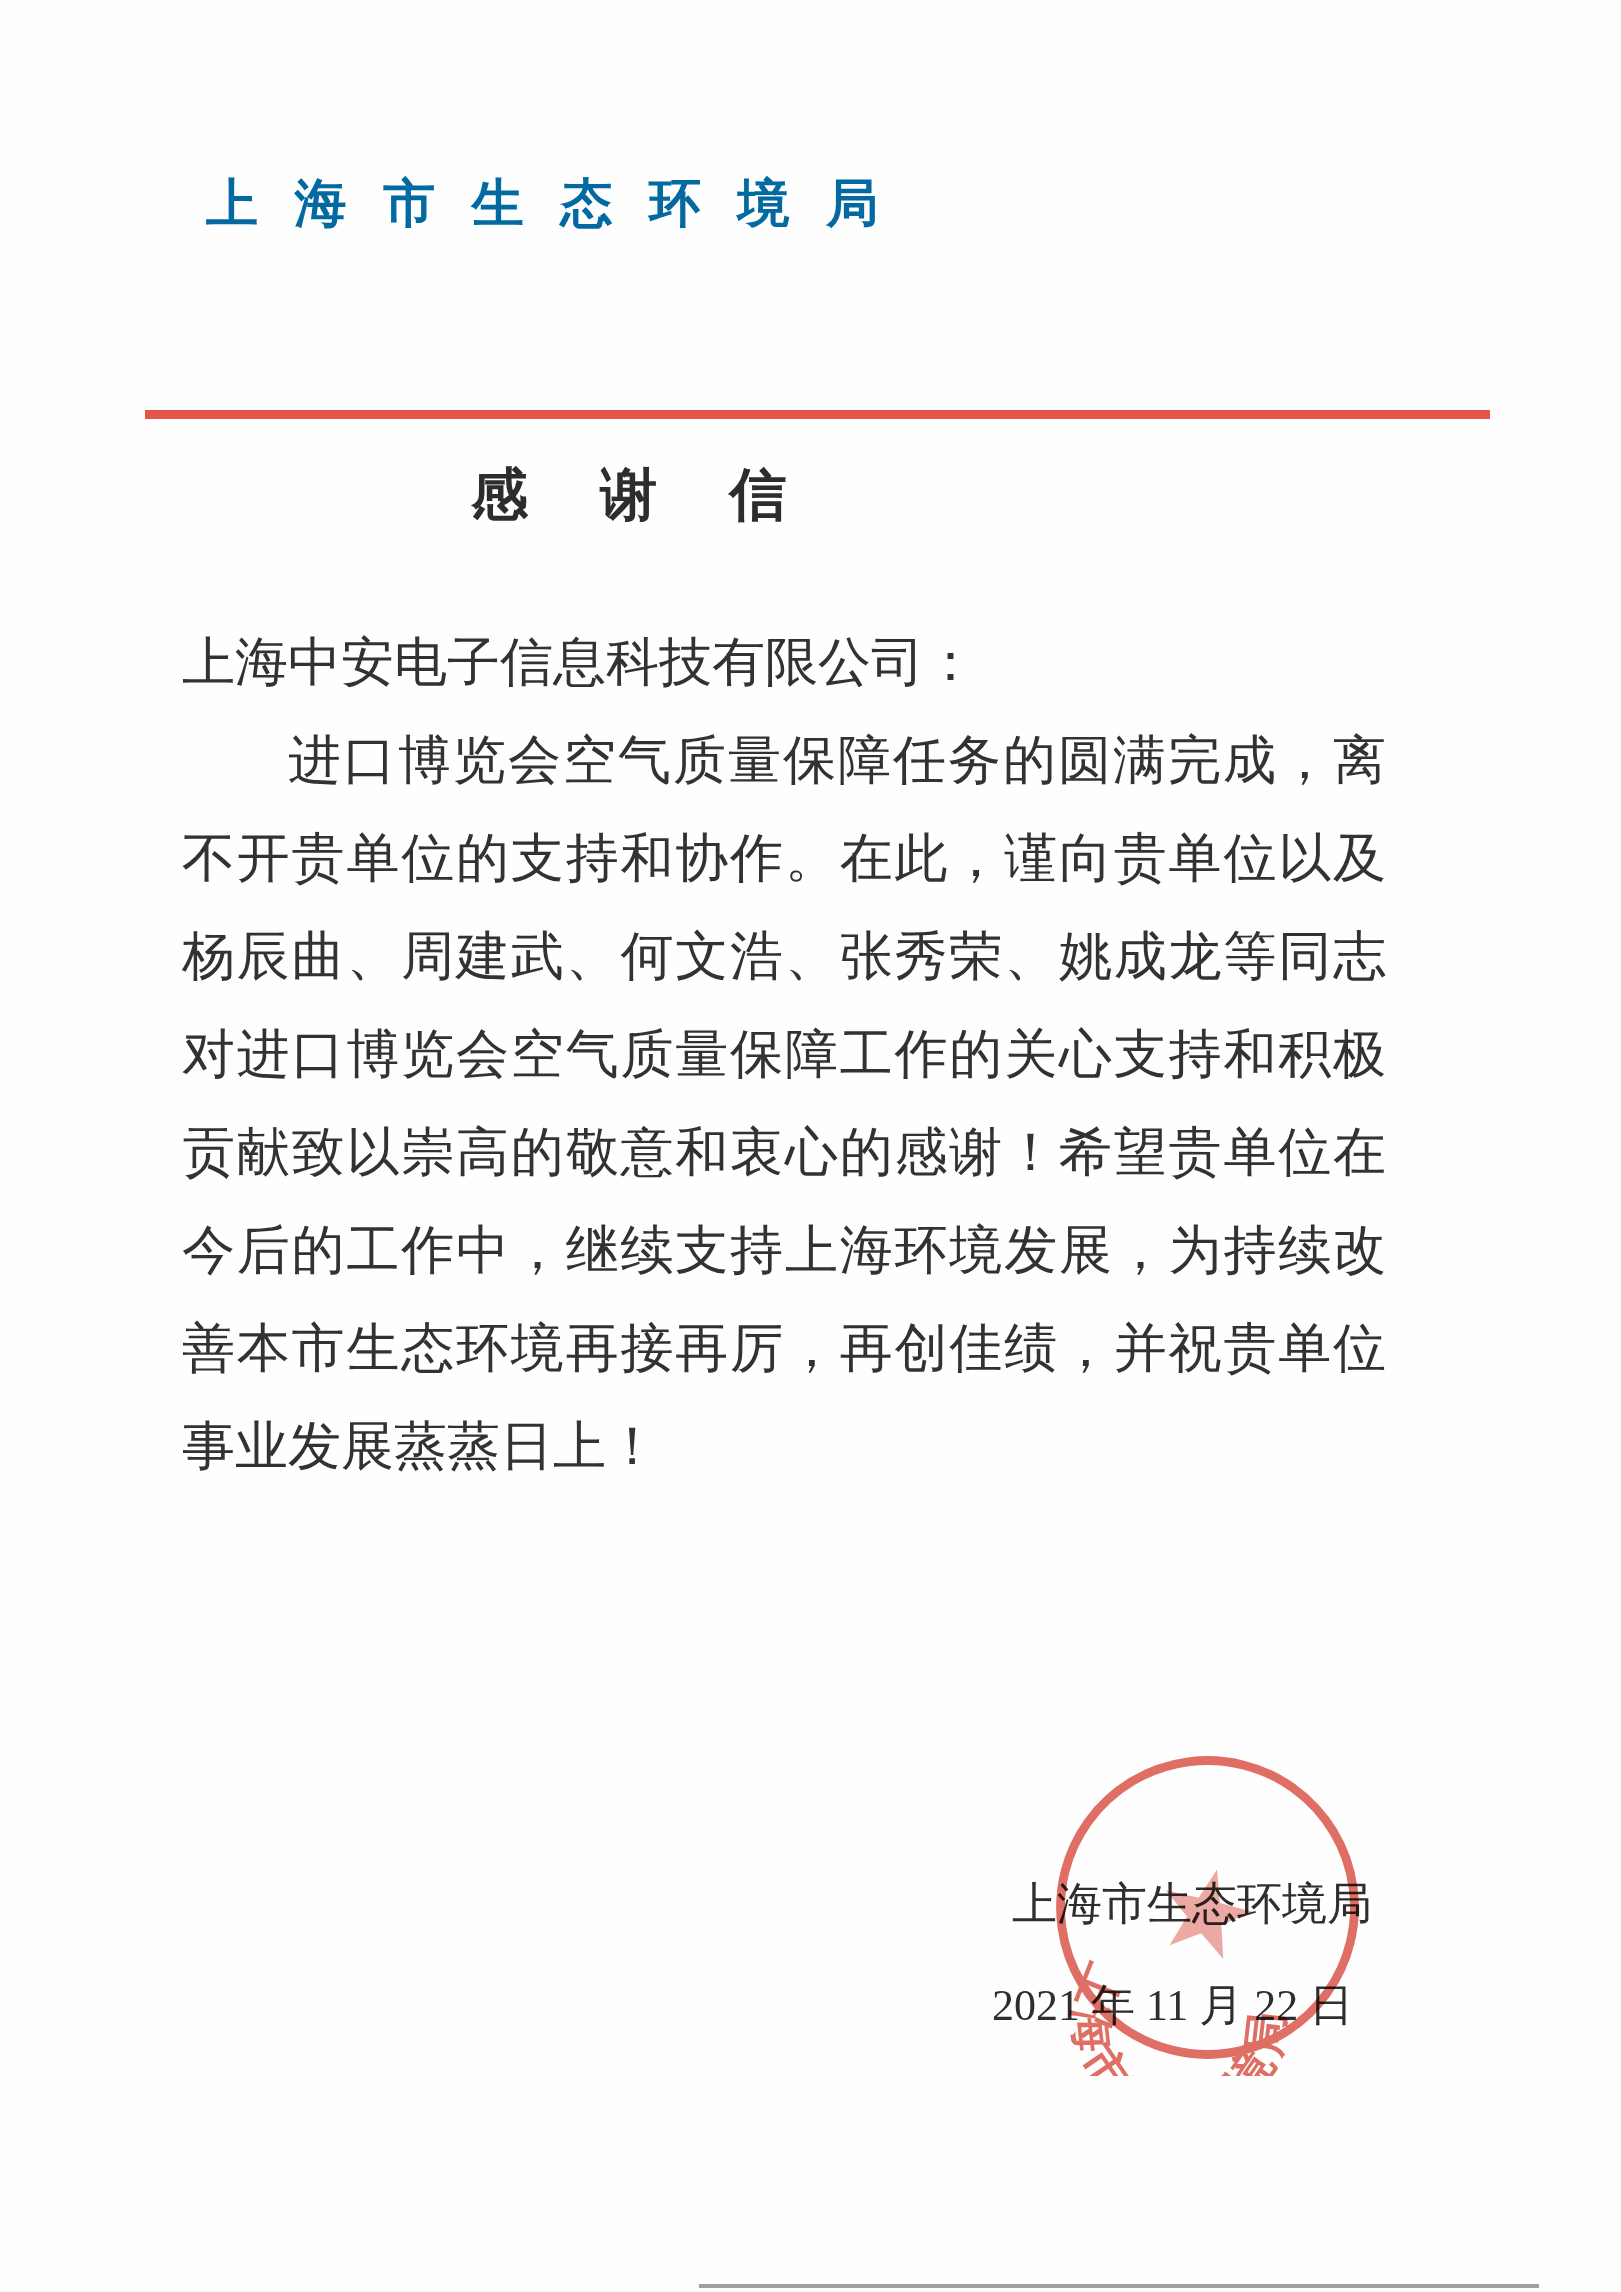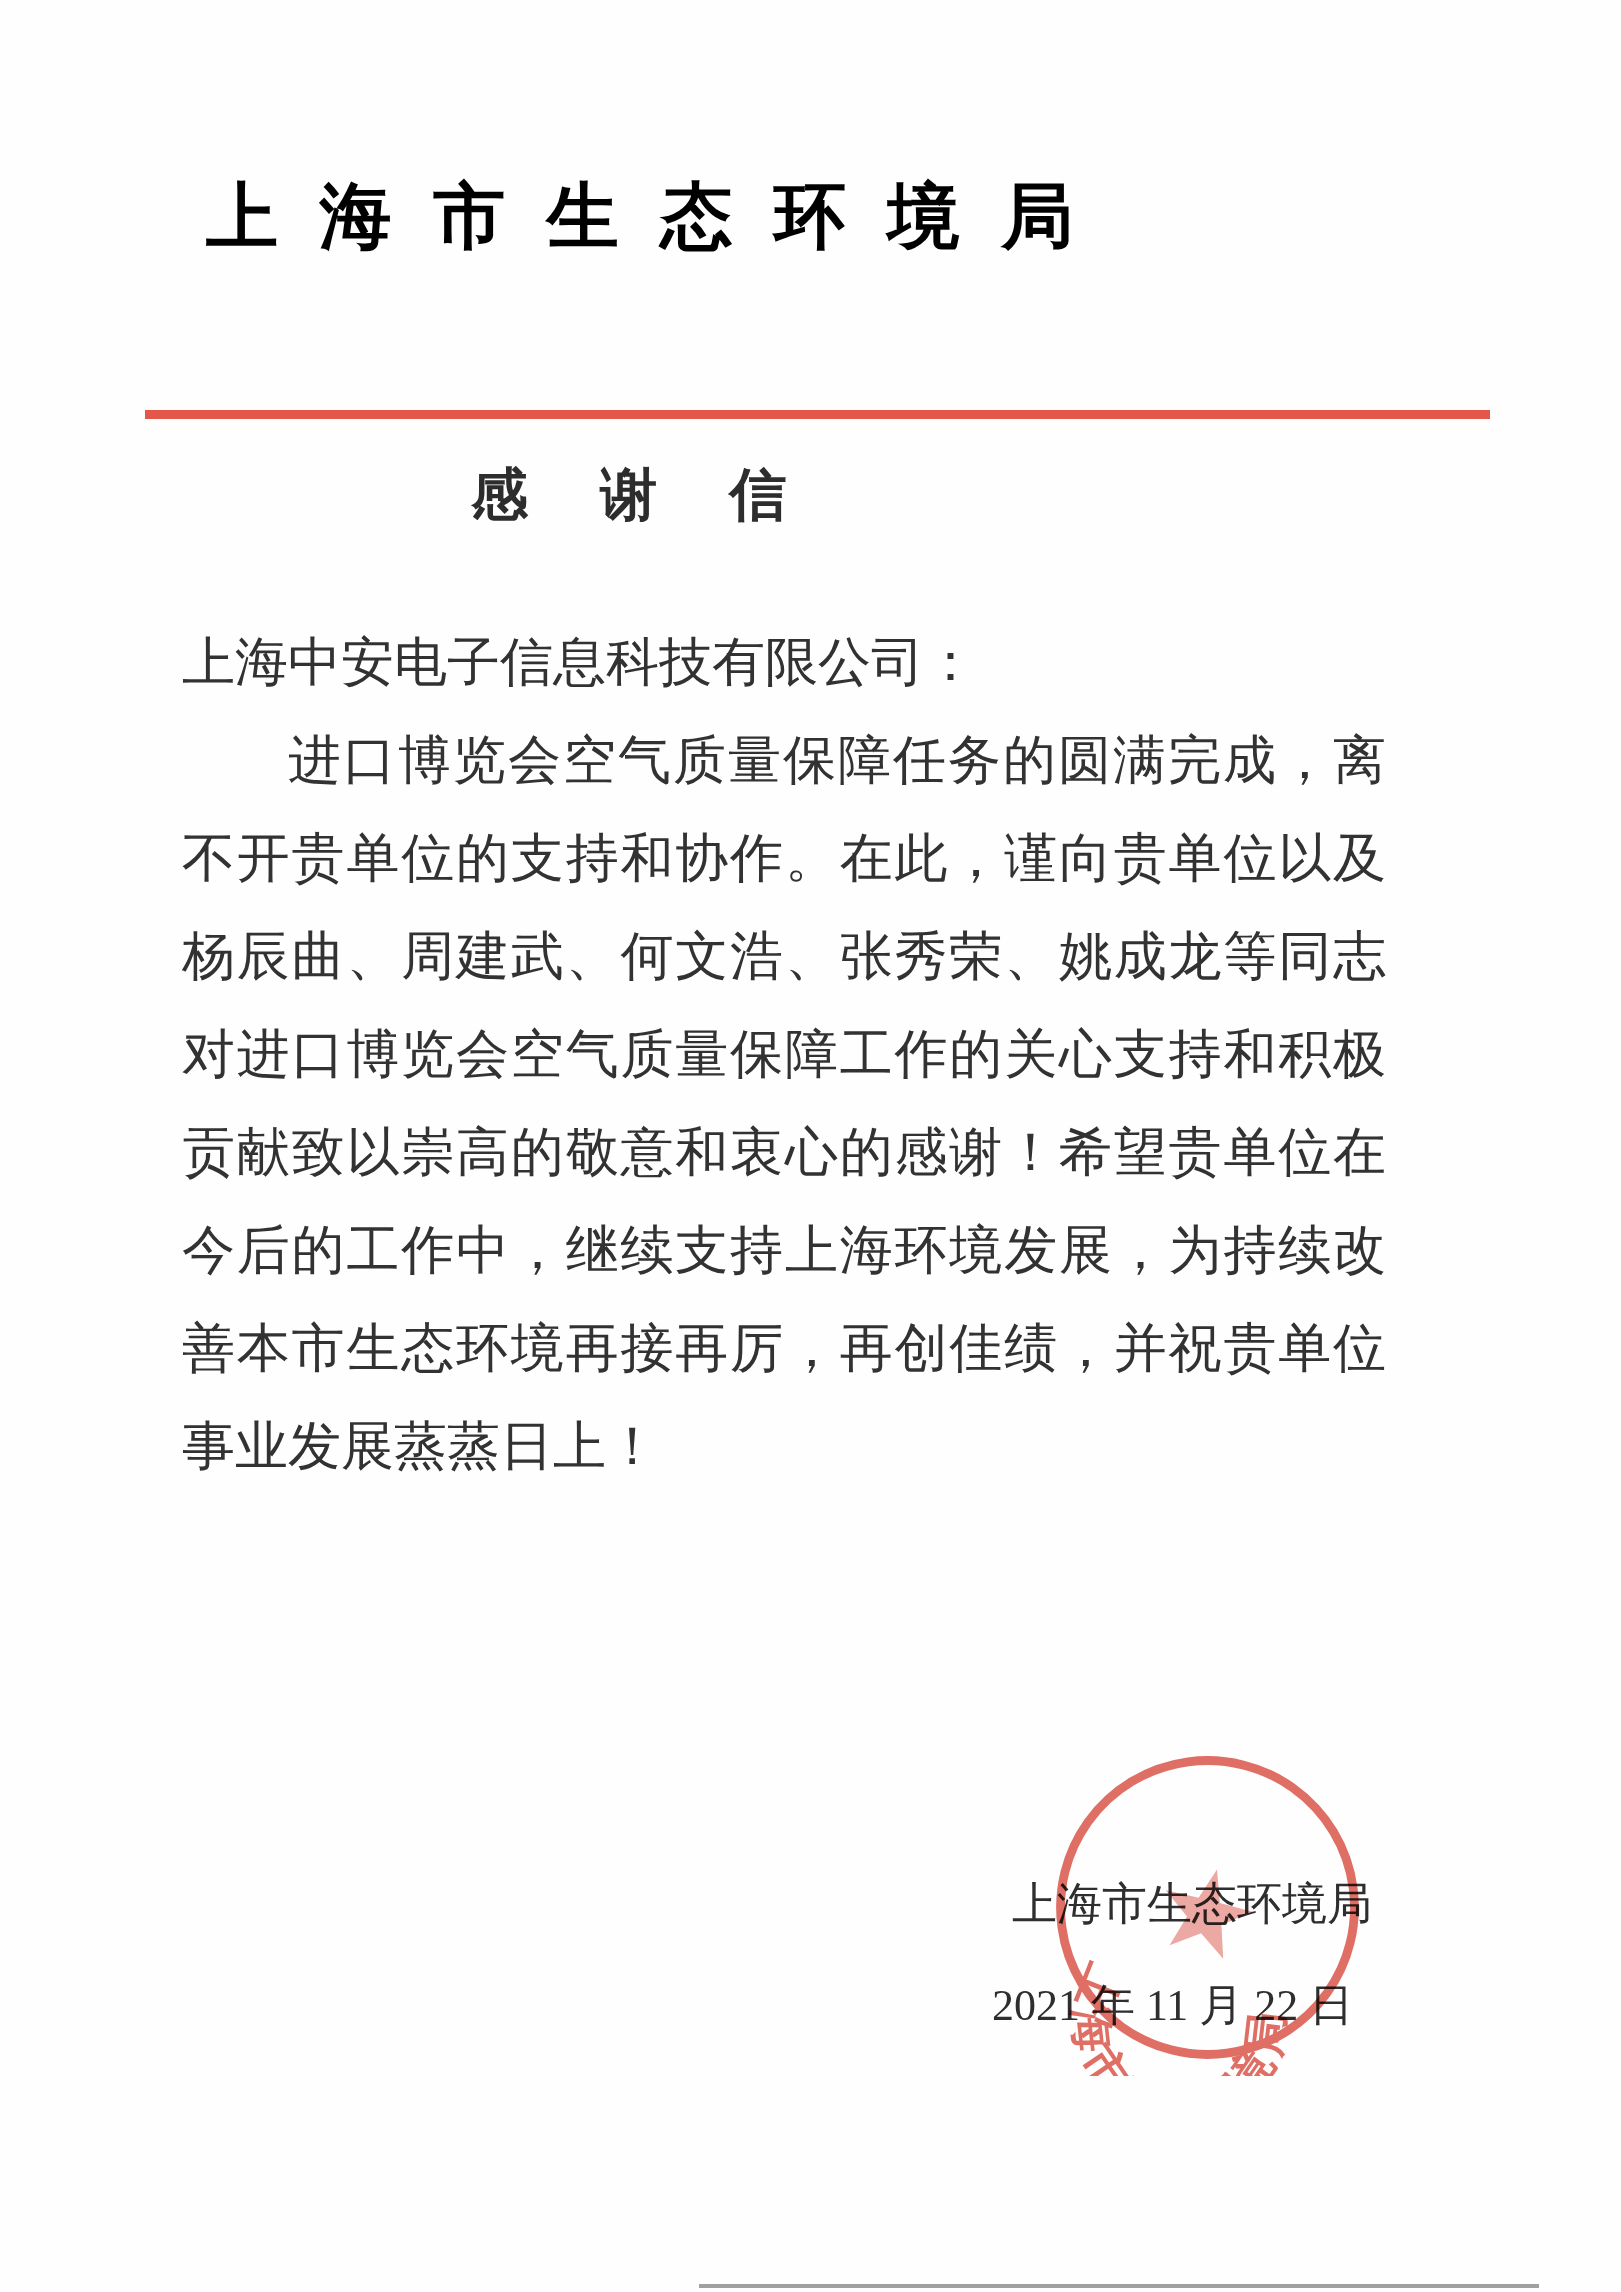--- a/index.html
+++ b/index.html
@@ -12,24 +12,24 @@
     width: 1621px;
     height: 2293px;
     background: #fefefe;
     overflow: hidden;
     font-family: "Liberation Serif", "DejaVu Serif", serif;
   }
   .letterhead-name {
     position: absolute;
     left: 206px;
     top: 169px;
-    font-size: 72px;
+    font-size: 52px;
     font-weight: 700;
     letter-spacing: 11.8px;
-    color: #000000;
+    color: #0369a1;
     white-space: nowrap;
   }
   .letterhead-divider {
     position: absolute;
     left: 145px;
     top: 410px;
     width: 1345px;
     height: 8.8px;
     background: #e4564a;
   }

